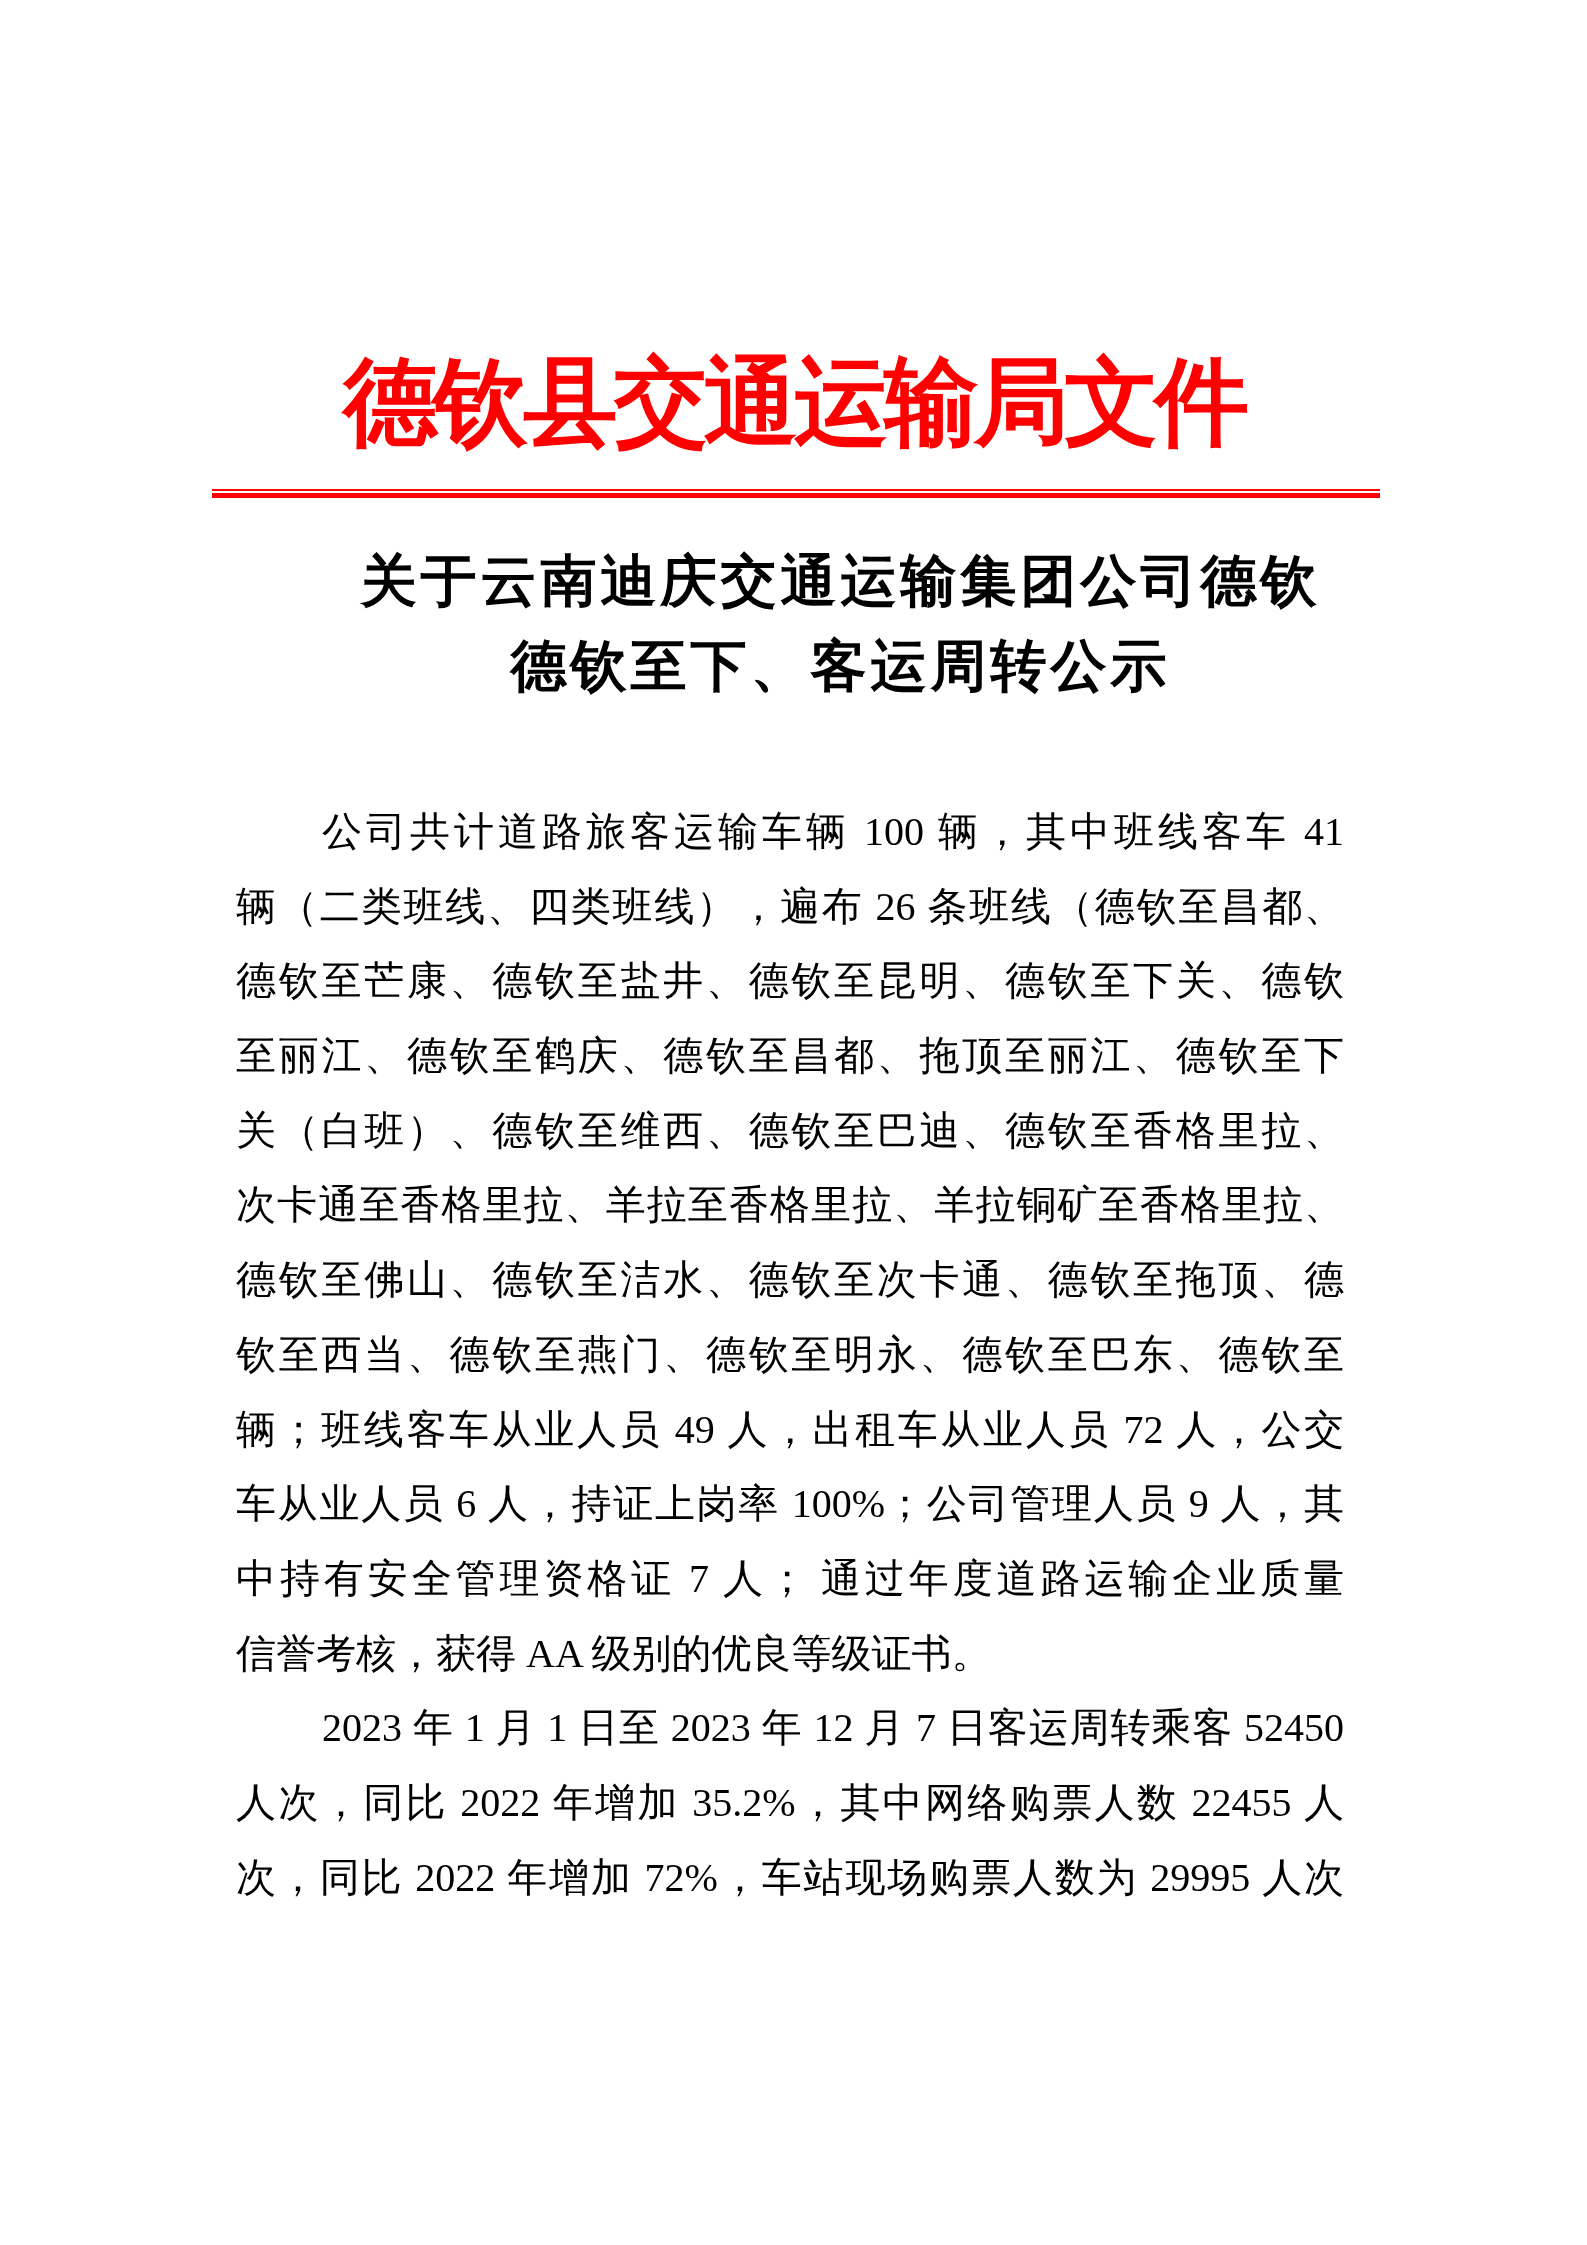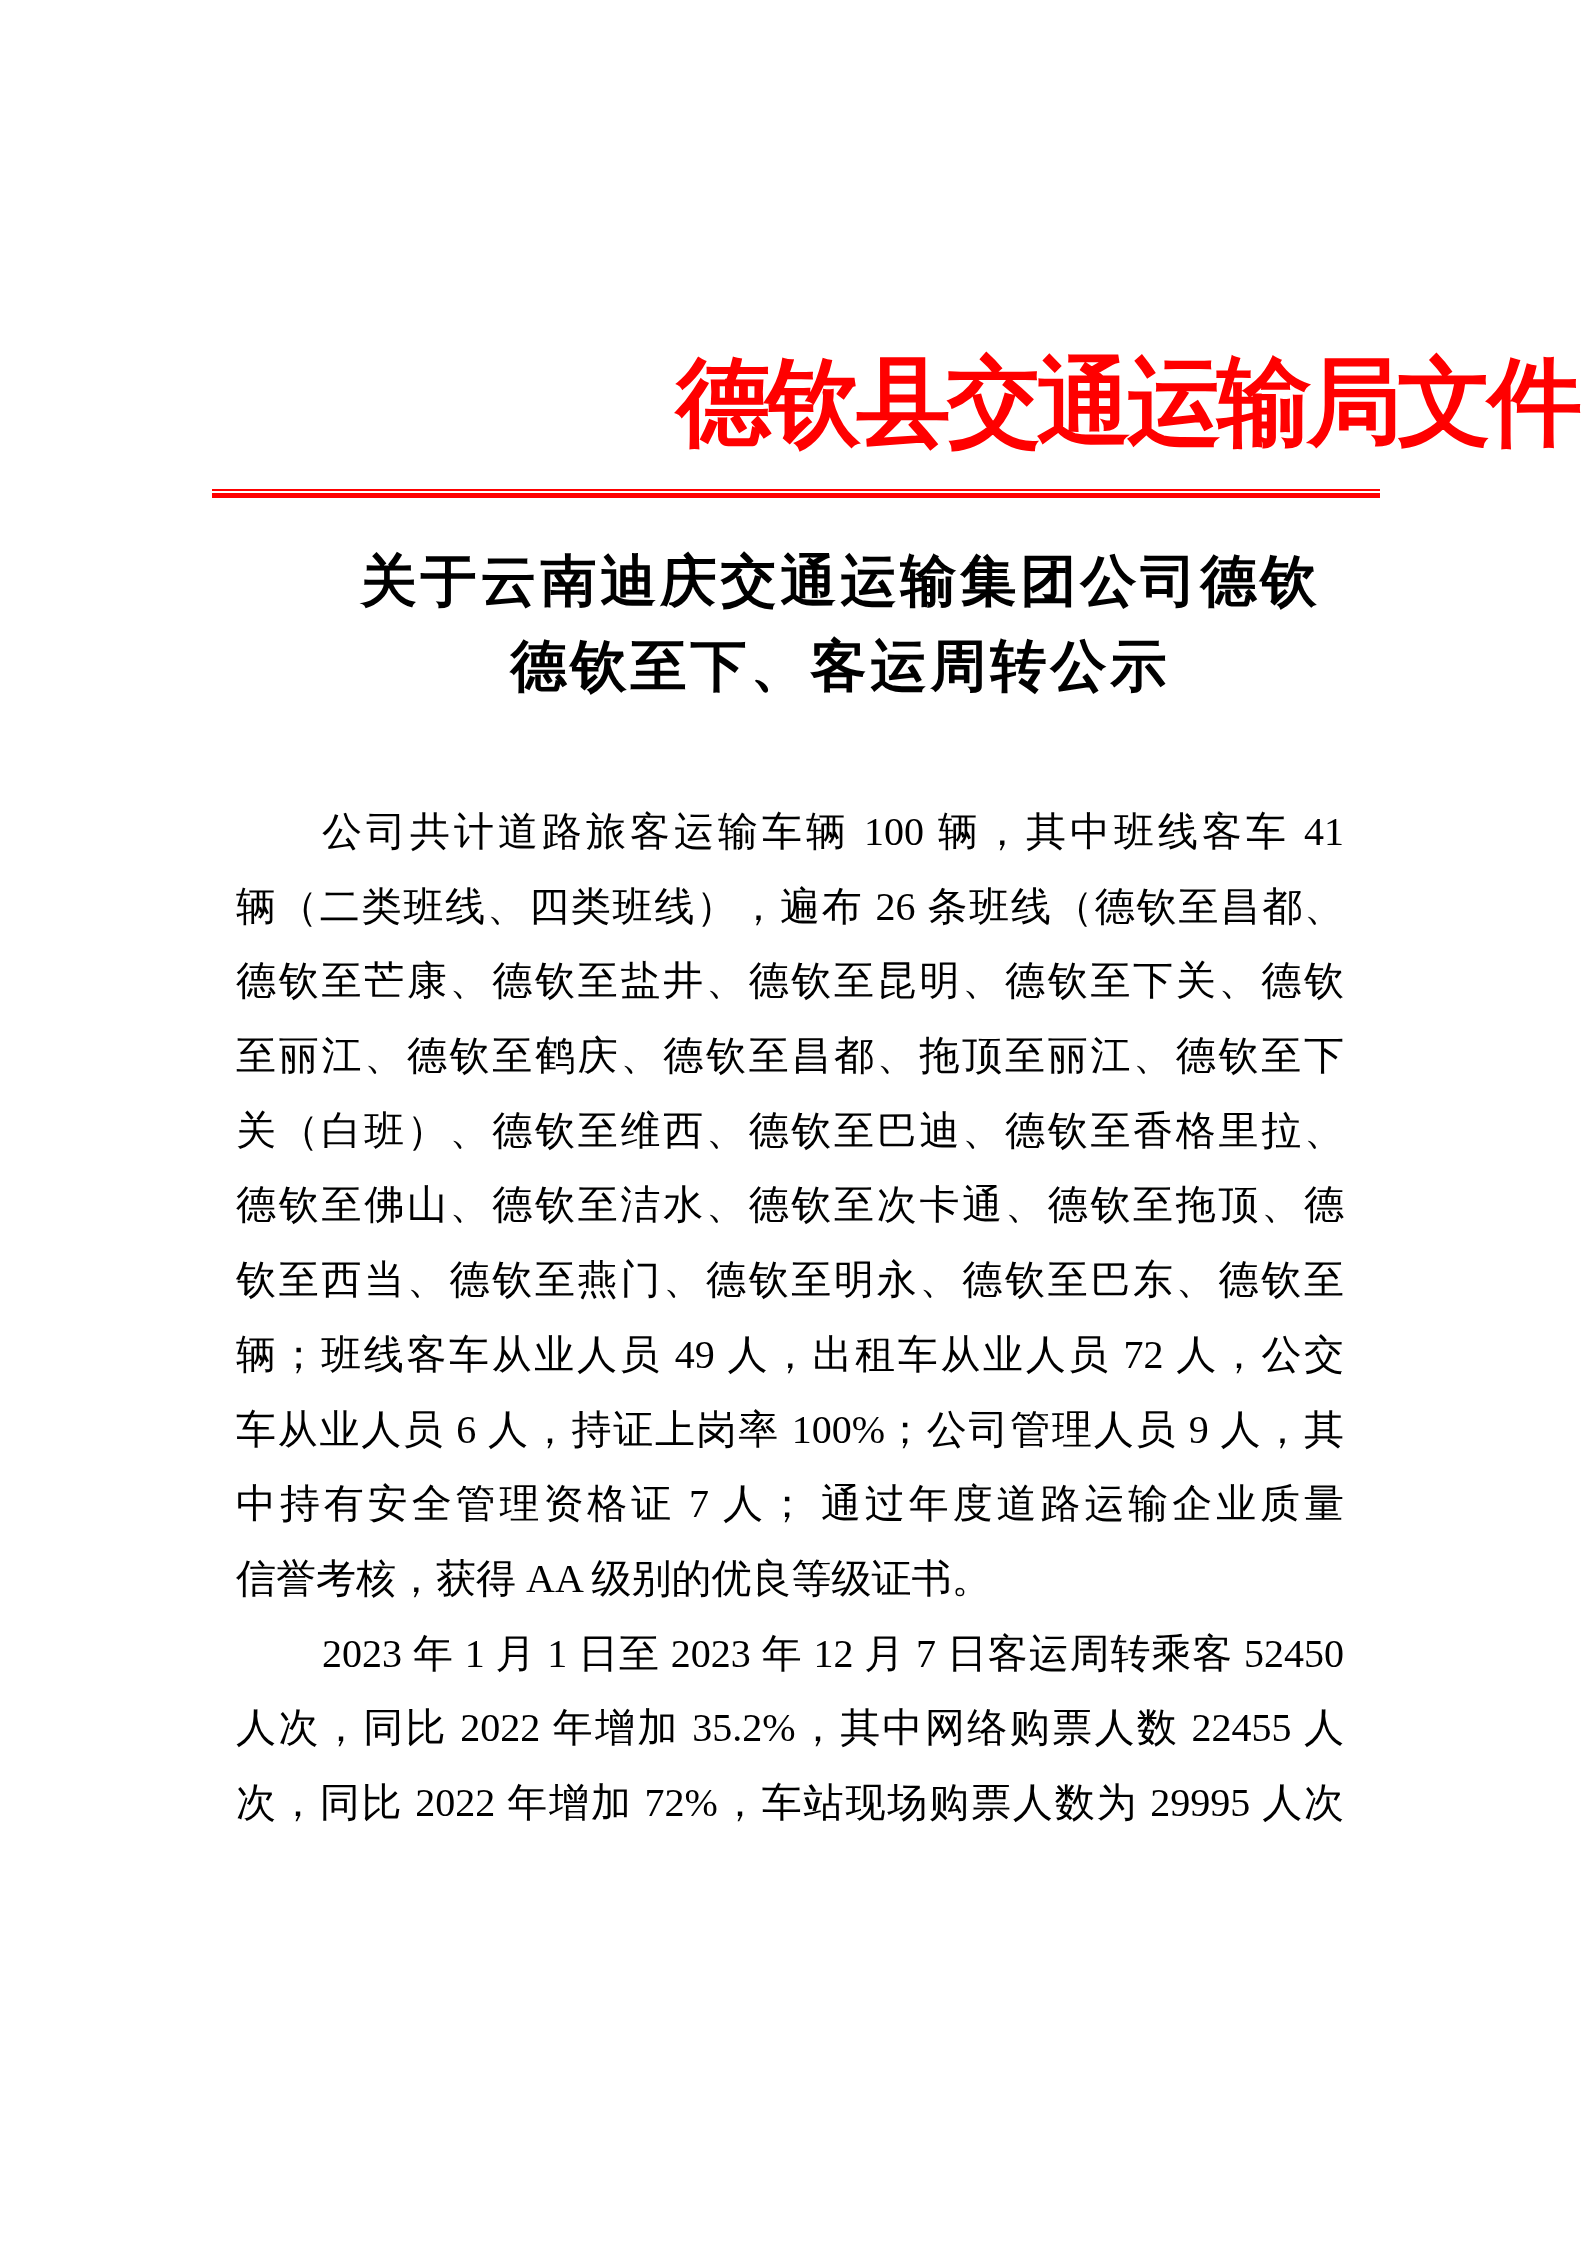--- a/index.html
+++ b/index.html
@@ -1,20 +1,20 @@
 <!DOCTYPE html>
 <html><head>
 <meta charset="utf-8">
 <style>
   html, body { margin: 0; padding: 0; background: #ffffff; }
   body { width: 1587px; height: 2245px; position: relative; overflow: hidden;
          font-family: "Liberation Serif", "DejaVu Serif", serif; color: #000; }
   .page { position: absolute; left: 0; top: 0; width: 1587px; height: 2245px; background: #fff; }
 
-  .doc-header { position: absolute; left: 0; top: 348px; width: 1587px; text-align: right; }
+  .doc-header { position: absolute; left: 0; top: 348px; width: 1587px; text-align: center; }
   .doc-header-title { display: inline-block; color: #ff0000; font-weight: bold;
       font-size: 96px; line-height: 108px; letter-spacing: -4px;
       font-family: "DejaVu Serif", "Liberation Serif", serif;
       transform: scaleX(0.98); transform-origin: center; }
 
   .rule { position: absolute; left: 212px; width: 1168px; background: #ff0000; }
   .rule-thin { top: 489px; height: 2px; }
   .rule-thick { top: 493px; height: 5px; }
 
   .subtitle { position: absolute; left: 0; width: 1587px; text-align: center;
@@ -45,20 +45,21 @@
   <div class="subtitle subtitle-1">关于云南迪庆交通运输集团公司德钦</div>
   <div class="subtitle subtitle-2">德钦至下、客运周转公示</div>
 
   <div class="body">
     <div>
       <span class="line indent">公司共计道路旅客运输车辆 100 辆，其中班线客车 41</span>
       <span class="line">辆（二类班线、四类班线），遍布 26 条班线（德钦至昌都、</span>
       <span class="line">德钦至芒康、德钦至盐井、德钦至昆明、德钦至下关、德钦</span>
       <span class="line">至丽江、德钦至鹤庆、德钦至昌都、拖顶至丽江、德钦至下</span>
       <span class="line">关（白班）、德钦至维西、德钦至巴迪、德钦至香格里拉、</span>
+      <span class="line">次卡通至香格里拉、羊拉至香格里拉、羊拉铜矿至香格里拉、</span>
       <span class="line">德钦至佛山、德钦至洁水、德钦至次卡通、德钦至拖顶、德</span>
       <span class="line">钦至西当、德钦至燕门、德钦至明永、德钦至巴东、德钦至</span>
       <span class="line">辆；班线客车从业人员 49 人，出租车从业人员 72 人，公交</span>
       <span class="line">车从业人员 6 人，持证上岗率 100%；公司管理人员 9 人，其</span>
       <span class="line">中持有安全管理资格证 7 人；  通过年度道路运输企业质量</span>
       <span class="line last">信誉考核，获得 AA 级别的优良等级证书。</span>
     </div>
     <div>
       <span class="line indent">2023 年 1 月 1 日至 2023 年 12 月 7 日客运周转乘客 52450</span>
       <span class="line">人次，同比 2022 年增加 35.2%，其中网络购票人数 22455 人</span>

